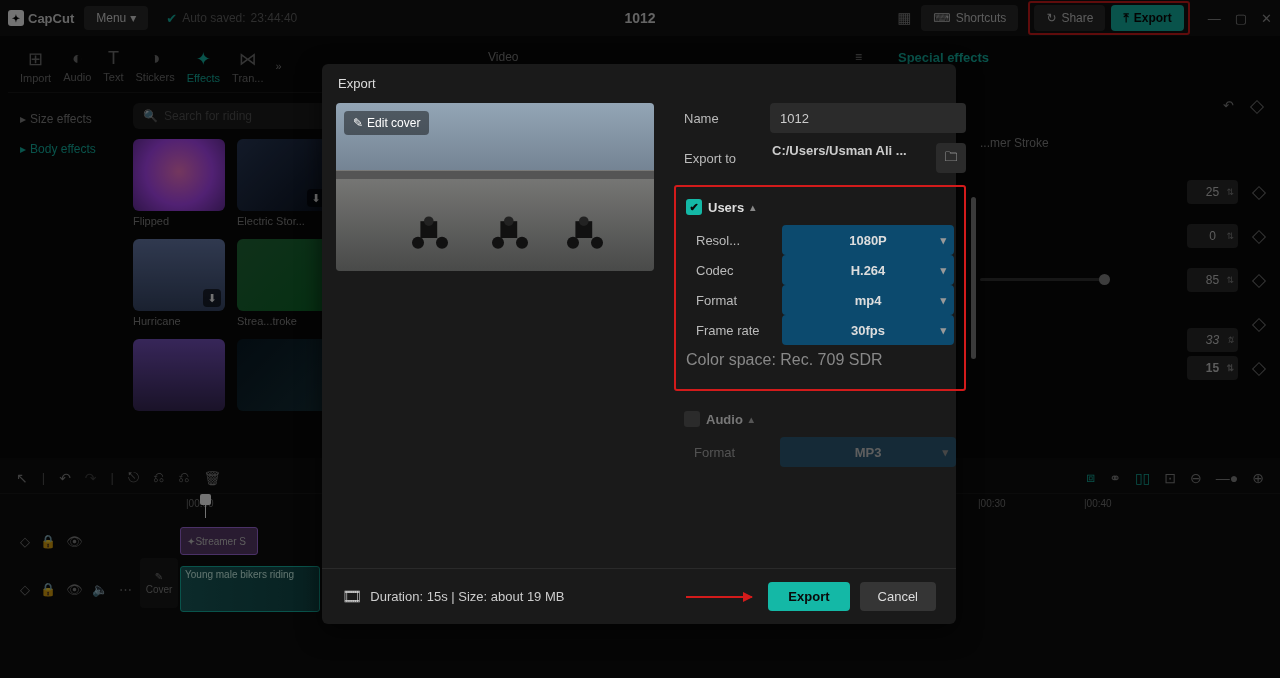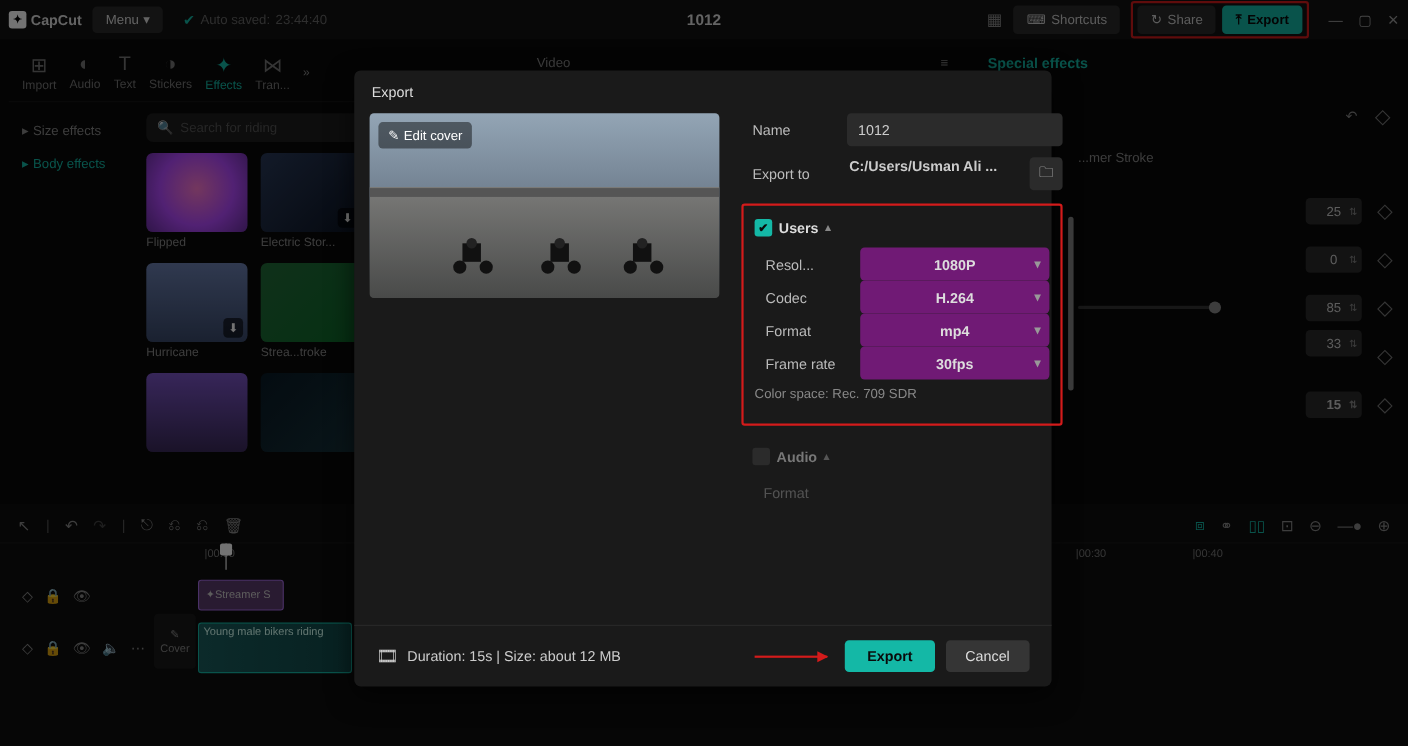--- a/index.html
+++ b/index.html
@@ -88,27 +88,27 @@
 .bikes { position:absolute; bottom:20px; left:0; right:0; height:60px; }
 .bike { position:absolute; bottom:0; width:48px; height:38px; }
 .bike svg { width:100%; height:100%; }
 
 .form-col { flex: 1; display: flex; flex-direction: column; gap: 10px; padding-top: 0; }
 .form-row { display: flex; align-items: center; gap: 8px; height: 30px; margin-left: 10px; }
 .form-label { width: 78px; color: #bbb; font-size: 13px; flex-shrink: 0; }
 .form-input { flex: 1; height: 30px; background: #2b2b2b; border: none; border-radius: 4px; color: #ccc; padding: 0 10px; font-size: 13px; }
 .form-path { flex: 1; height: 30px; background: transparent; border: none; color: #ccc; padding: 0 2px; font-size: 13px; font-weight: bold; }
 .folder-btn { width: 30px; height: 30px; background: #2b2b2b; border: none; border-radius: 4px; color: #ccc; cursor: pointer; display:flex; align-items:center; justify-content:center; font-size:13px; }
-.form-select { flex: 1; height: 30px; background: #701a75; border: none; border-radius: 4px; color: #ddd; font-size: 13px; text-align: center; position: relative; cursor: pointer; display:flex; align-items:center; justify-content:center; font-weight: 600; }
+.form-select { flex: 1; height: 30px; background: #0c4a6e; border: none; border-radius: 4px; color: #ddd; font-size: 13px; text-align: center; position: relative; cursor: pointer; display:flex; align-items:center; justify-content:center; font-weight: 600; }
 .form-select::after { content: '▾'; position: absolute; right: 8px; color: #999; font-size: 11px; }
 
 .video-section { border: 2px solid #D31B1B; border-radius: 3px; padding: 12px 10px 20px 10px; margin-top: 2px; position: relative; }
 .video-section .section-hdr { display: flex; align-items: center; gap: 6px; color: #ddd; font-weight: 600; font-size: 13px; margin-bottom: 10px; }
 .chk { width: 16px; height: 16px; background: #14b8a6; border-radius: 3px; display: flex; align-items: center; justify-content: center; color: #0a0a0a; font-size: 11px; font-weight: bold; }
-.cs-text { color: #888; font-size: 12px; margin-top: 6px; }
+.cs-text { color: #888; font-size: 16px; margin-top: 6px; }
 .scroll-stub { position:absolute; right:-12px; top:10px; bottom:30px; width:5px; background:#3a3a3a; border-radius:3px; }
 
 .audio-section { padding: 10px 10px 0 10px; color: #777; }
 .audio-hdr { display: flex; align-items: center; gap: 6px; font-weight: 600; font-size: 13px; margin-bottom: 10px; }
 .chk-off { width: 16px; height: 16px; background: #2b2b2b; border-radius: 3px; }
 
 .dlg-footer { height: 56px; border-top: 1px solid #2a2a2a; display: flex; align-items: center; padding: 0 20px; gap: 10px; }
 .footer-info { display: flex; align-items: center; gap: 8px; color: #ccc; font-size: 13px; }
 .footer-spacer { flex: 1; }
 .arrow { width: 66px; height: 2px; background: #D31B1B; position: relative; margin-right: 6px; }
@@ -257,21 +257,21 @@
     <span style="position:absolute; right:46px; top:62px; color:#888;">↶</span>
     <span class="diamond" style="right:18px; top:66px;"></span>
     <div class="prop-stub" style="left:100px; top:100px;text-align:center;">...mer Stroke</div>
     <div class="slider-stub" style="left:100px; top:242px;"></div>
     <div class="spin-box" style="right:42px; top:144px;">25</div>
       <span class="diamond" style="right:16px; top:152px;"></span>
     <div class="spin-box" style="right:42px; top:188px;">0</div>
       <span class="diamond" style="right:16px; top:196px;"></span>
     <div class="spin-box" style="right:42px; top:232px;">85</div>
       <span class="diamond" style="right:16px; top:240px;"></span>
-    <div class="spin-box" style="right:42px; top:264px;">33</div>
+    <div class="spin-box" style="right:42px; top:292px;font-style:italic;">33</div>
       <span class="diamond" style="right:16px; top:284px;"></span>
     <div class="spin-box" style="right:42px; top:320px;font-weight:bold;">15</div>
       <span class="diamond" style="right:16px; top:328px;"></span>
   </div>
 </div>
 
 <div class="timeline">
   <div class="tl-toolbar">
     <span class="tlbtn">↖</span>
       <span style="color:#555;">|</span>
@@ -413,28 +413,31 @@
       </div>
 
       <div class="audio-section">
         <div class="audio-hdr">
           <span class="chk-off"></span>
           <span>Audio</span>
           <span style="color:#555; font-size:10px;">▴</span>
         </div>
         <div class="form-row" style="opacity:0.35;">
           <span class="form-label">Format</span>
+          <div class="form-select">
+              <span>MP3</span>
+            </div>
         </div>
       </div>
     </div>
   </div>
 
   <div class="dlg-footer">
     <div class="footer-info">
       <span style="font-size:16px;">🎞</span>
-      <span>Duration: 15s | Size: about 12 MB</span>
+      <span>Duration: 15s | Size: about 19 MB</span>
     </div>
     <div class="footer-spacer"></div>
     <div class="arrow"></div>
     <button class="btn-export">Export</button>
     <button class="btn-cancel">Cancel</button>
   </div>
 </div>
 
 </body></html>

